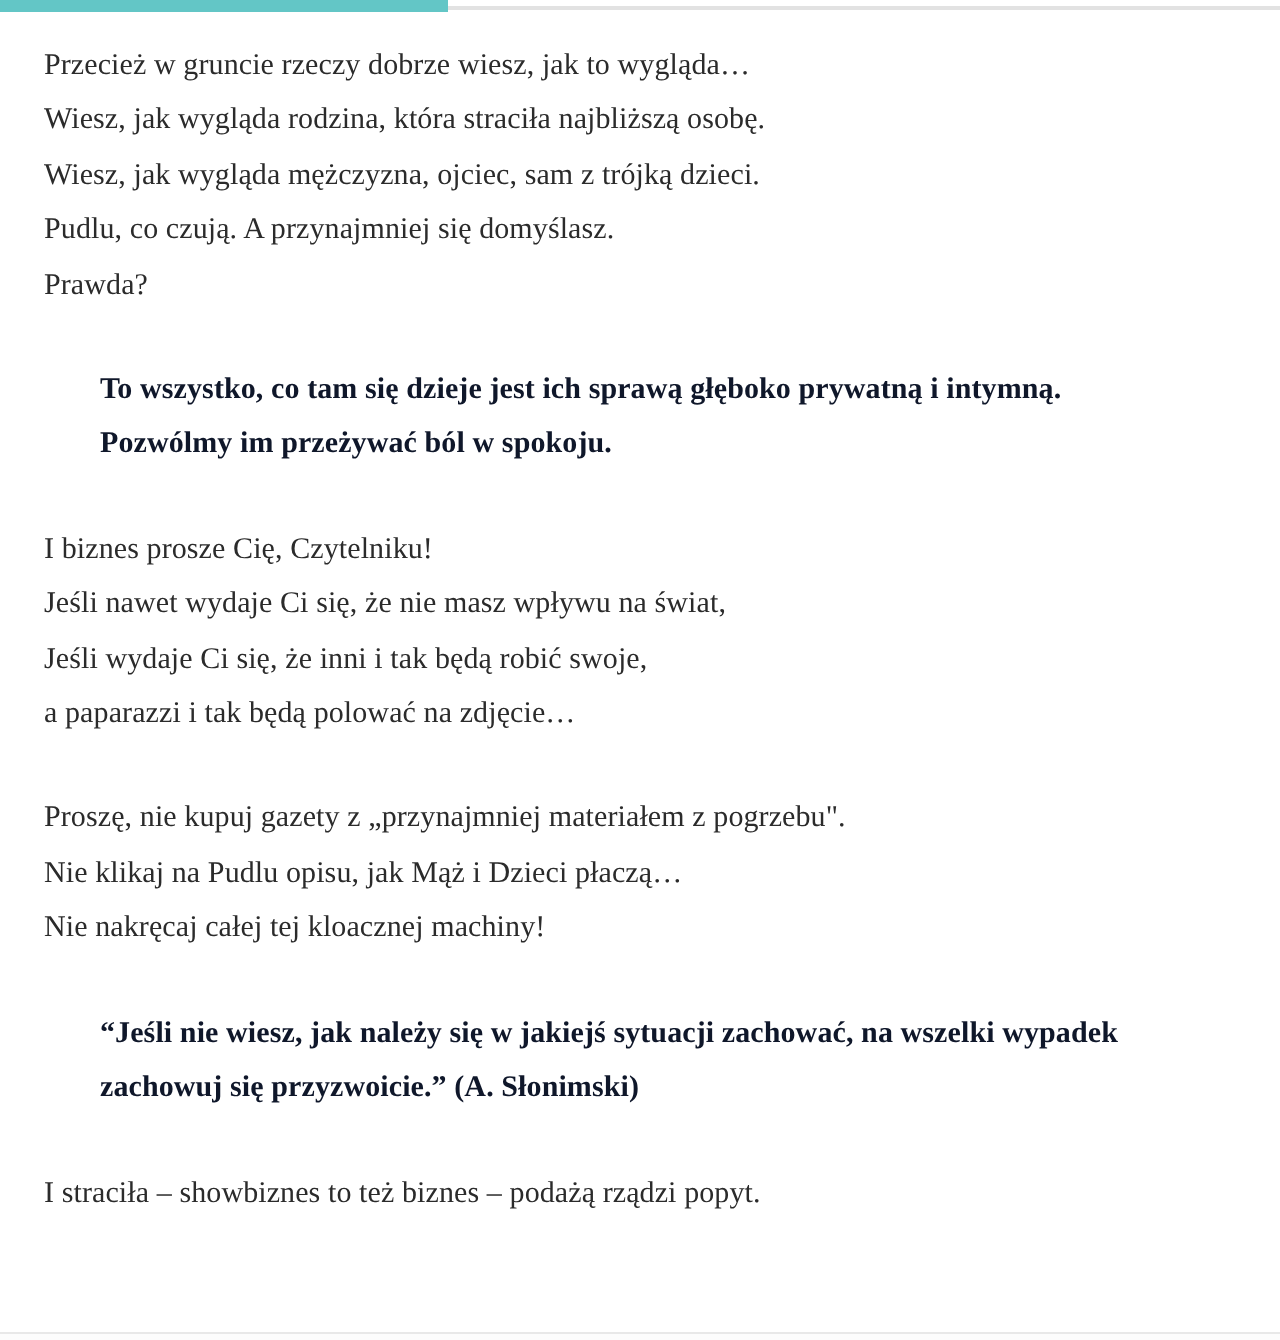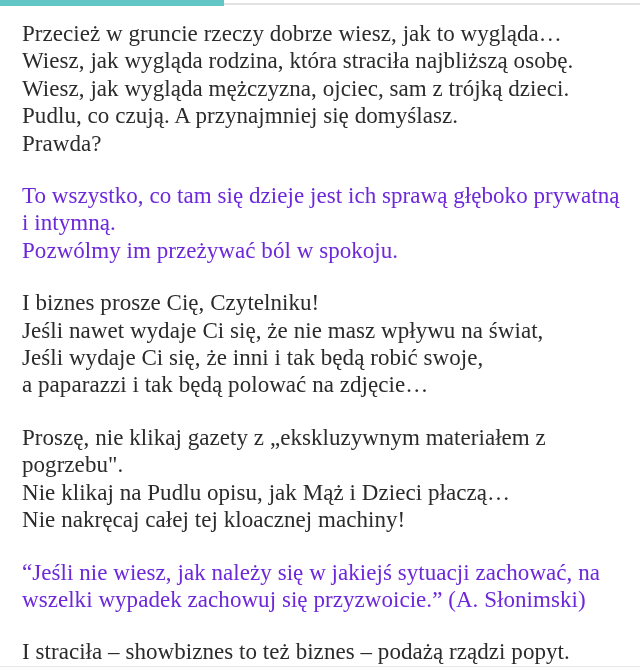--- a/index.html
+++ b/index.html
@@ -38,28 +38,29 @@
   .article {
     position: absolute;
     top: 6px;
     left: 0;
     width: 640px;
     padding: 14px 18px 0 22px;
     box-sizing: border-box;
   }
   .para {
     margin: 0 0 25px 0;
-    font-size: 23px;
+    font-size: 15px;
     line-height: 27.4px;
     color: #2b2b2b;
     letter-spacing: 0.05px;
   }
   .para.bold {
-    font-weight: normal;
-    color: #6d28d9;
+    font-weight: bold;
+    color: #0f172a;
+    margin-left: 28px;
   }
   .para .line {
     display: block;
     white-space: pre-wrap;
   }
 
   
   .bottom-edge {
     position: absolute;
     left: 0;
@@ -89,21 +90,21 @@
         <span class="line">To wszystko, co tam się dzieje jest ich sprawą głęboko prywatną i intymną.</span>
         <span class="line">Pozwólmy im przeżywać ból w spokoju.</span>
       </div>
       <div class="para">
         <span class="line">I biznes prosze Cię, Czytelniku!</span>
         <span class="line">Jeśli nawet wydaje Ci się, że nie masz wpływu na świat,</span>
         <span class="line">Jeśli wydaje Ci się, że inni i tak będą robić swoje,</span>
         <span class="line">a paparazzi i tak będą polować na zdjęcie…</span>
       </div>
       <div class="para">
-        <span class="line">Proszę, nie klikaj gazety z „ekskluzywnym materiałem z pogrzebu".</span>
+        <span class="line">Proszę, nie kupuj gazety z „przynajmniej materiałem z pogrzebu".</span>
         <span class="line">Nie klikaj na Pudlu opisu, jak Mąż i Dzieci płaczą…</span>
         <span class="line">Nie nakręcaj całej tej kloacznej machiny!</span>
       </div>
       <div class="para bold">
         <span class="line">“Jeśli nie wiesz, jak należy się w jakiejś sytuacji zachować, na wszelki wypadek zachowuj się przyzwoicie.” (A. Słonimski)</span>
       </div>
       <div class="para">
         <span class="line">I straciła – showbiznes to też biznes – podażą rządzi popyt.</span>
       </div>
     </div>

